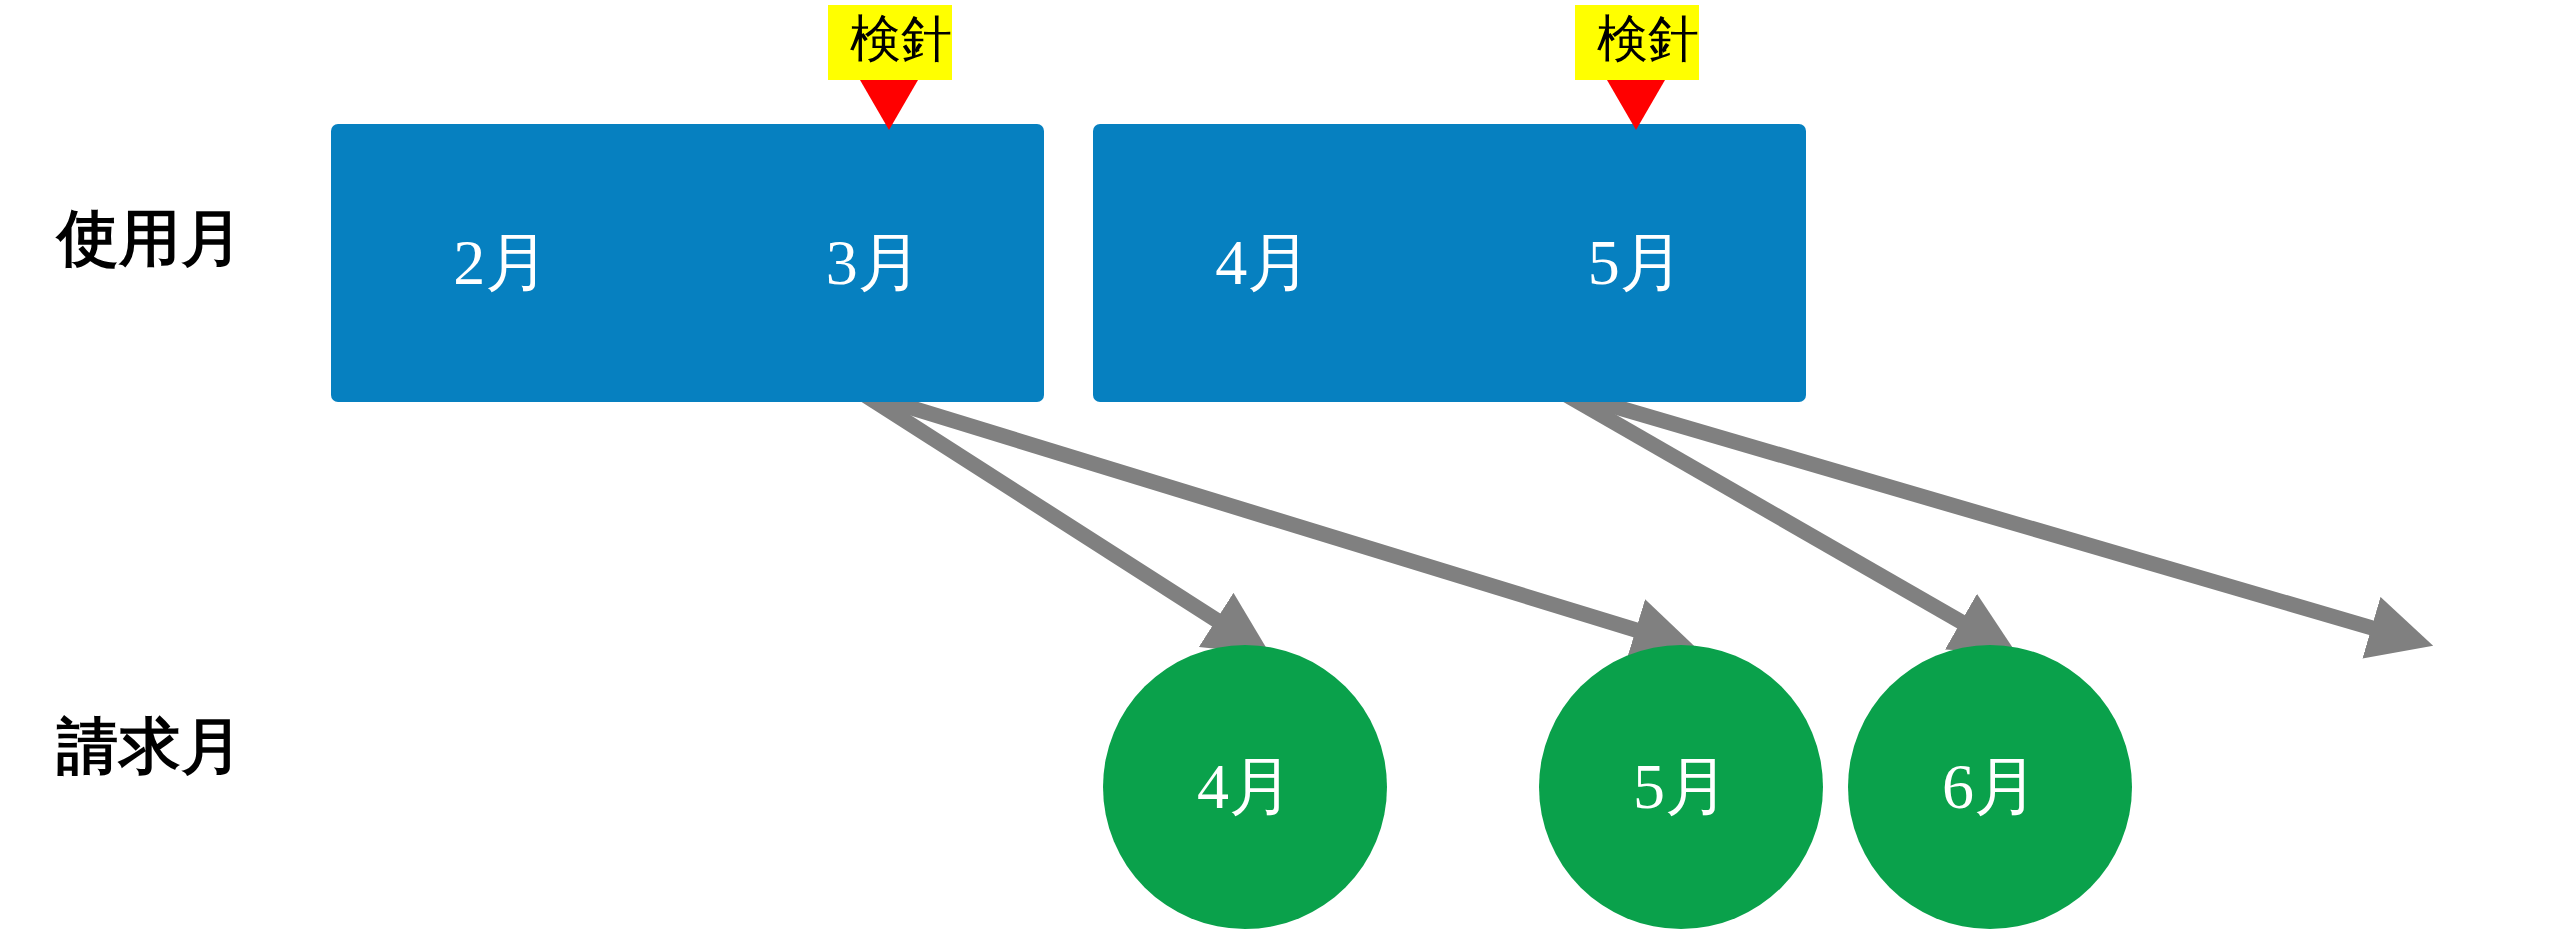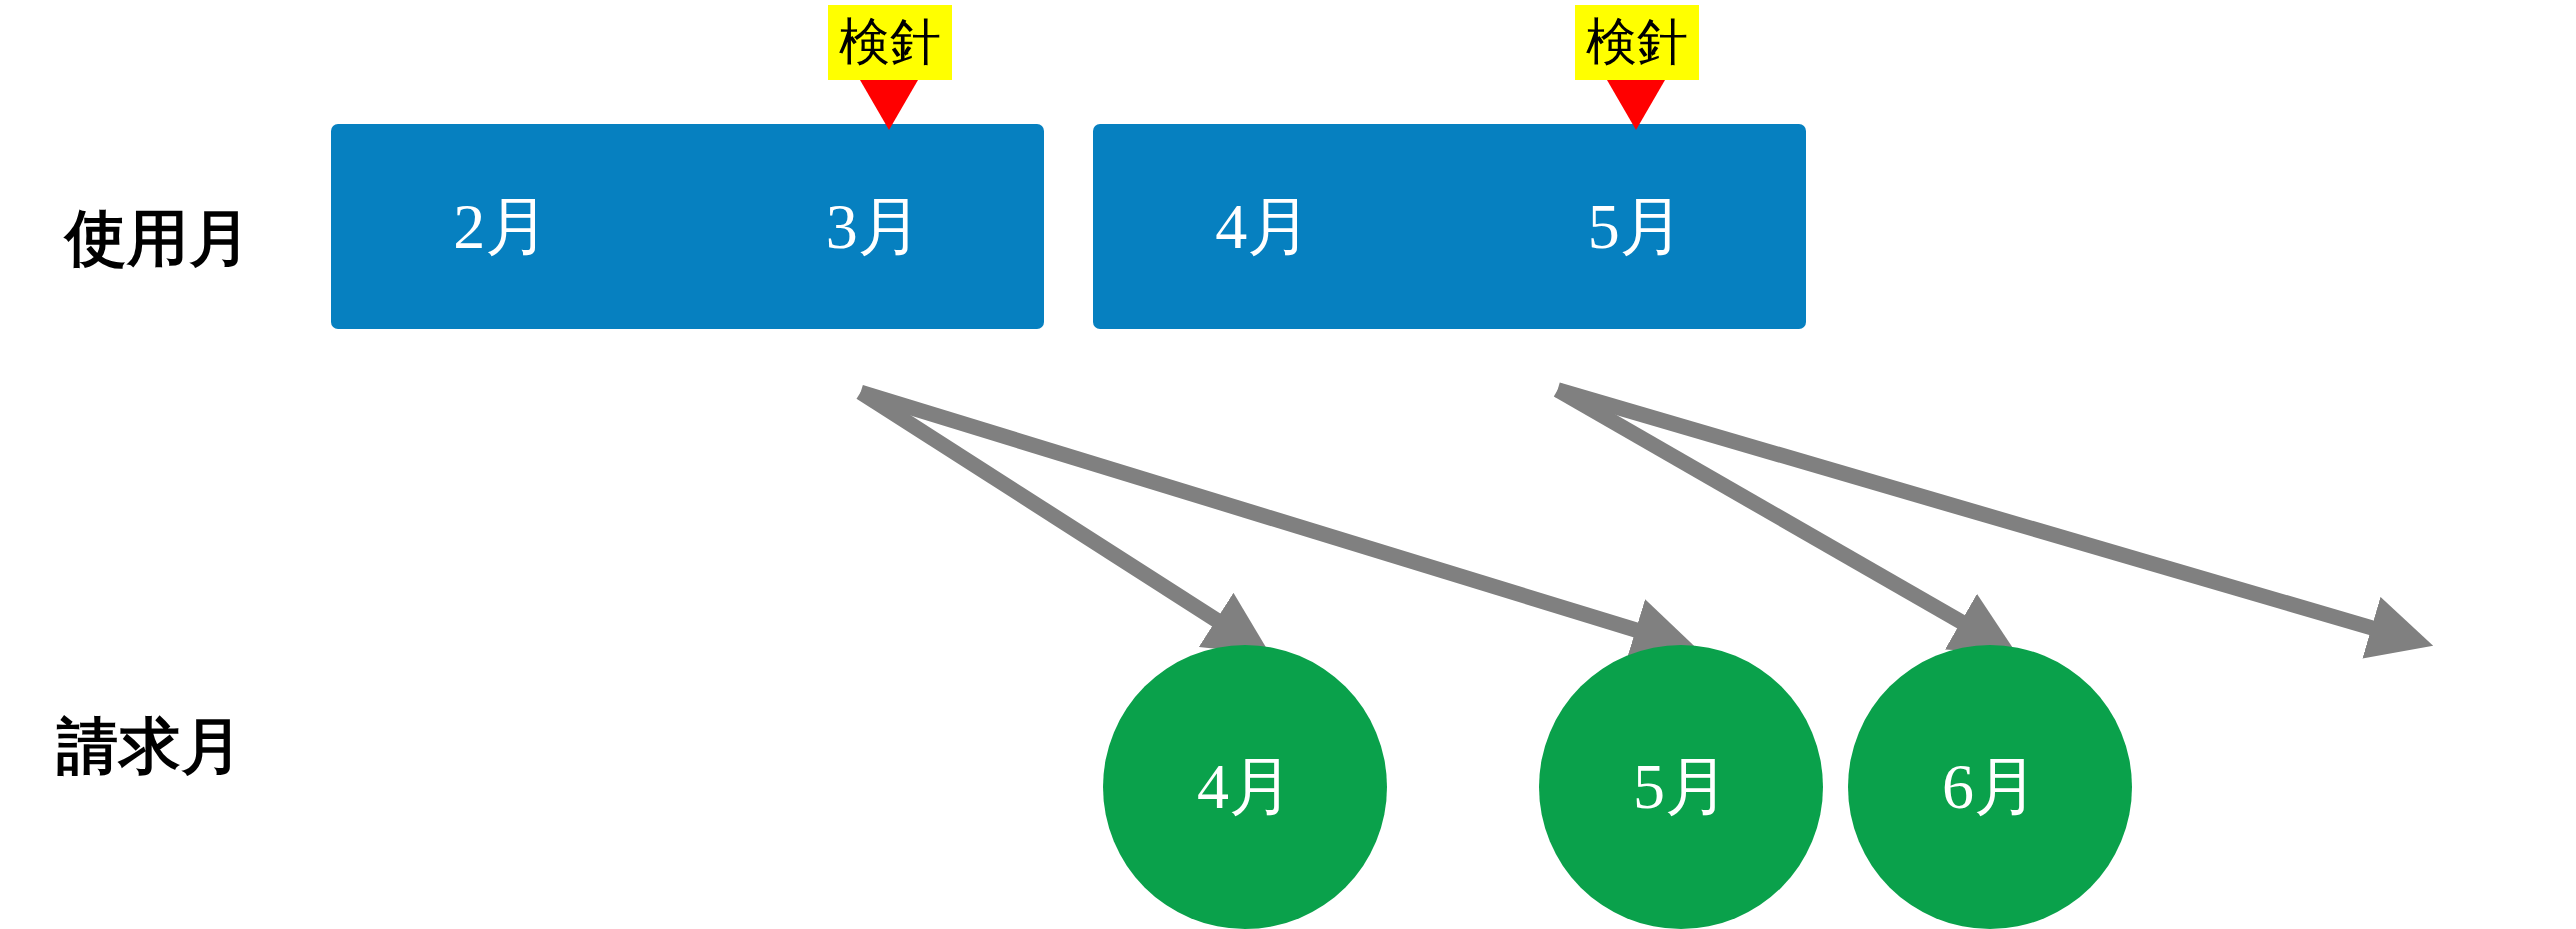--- a/index.html
+++ b/index.html
@@ -30,28 +30,28 @@
   .row-label {
     position: absolute;
     font-family: "DejaVu Sans", "Liberation Sans", sans-serif;
     font-weight: 700;
     font-size: 61px;
     line-height: 1;
     color: #000000;
     white-space: nowrap;
     letter-spacing: 0.02em;
   }
-  #label-usage  { left: 57px;  top: 207px; margin-left: 8px; }
+  #label-usage  { left: 57px;  top: 207px; }
   #label-billing{ left: 57px;  top: 715px; }
 
   
   .usage-bar {
     position: absolute;
     top: 124px;
-    height: 205px;
+    height: 278px;
     background: #0680c0;
     border-radius: 7px;
     display: flex;
     align-items: center;
     gap: 32px;
   }
   #usage-bar-1 { left: 331px;  width: 713px; }
   #usage-bar-2 { left: 1093px; width: 713px; }
 
   .bar-month {
@@ -75,24 +75,24 @@
   #reading-marker-2 { left: 1575px; }
 
   .reading-chip {
     position: absolute;
     left: 0;
     top: 0;
     width: 124px;
     height: 75px;
     background: #ffff00;
     color: #000000;
-    font-family: Liberation Serif, serif;
+    font-family: Liberation Mono, monospace;
     font-size: 51px;
     line-height: 75px;
-    text-align: center;
+    text-align: right;
     white-space: nowrap;
   }
   .reading-pointer {
     position: absolute;
     left: 32px;
     top: 75px;
     width: 0;
     height: 0;
     border-left: 29px solid transparent;
     border-right: 29px solid transparent;

